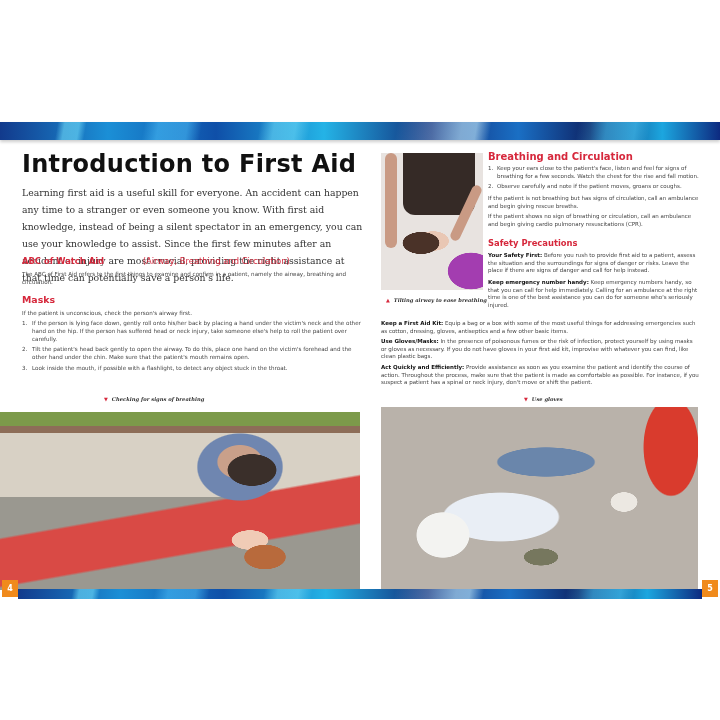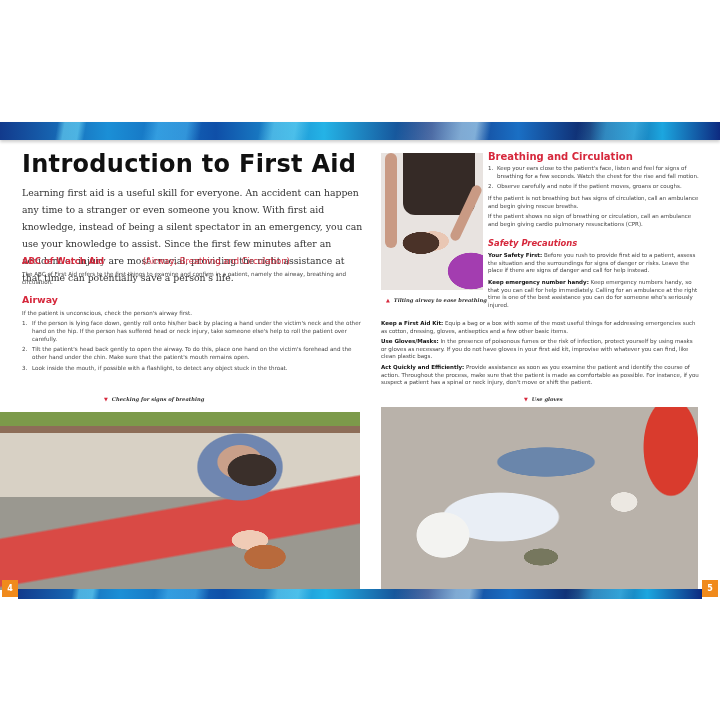--- a/index.html
+++ b/index.html
@@ -65,21 +65,21 @@
       linear-gradient(180deg, #b9b2aa 0 100%);
   }
 
   .rt-col { position: absolute; left: 488px; width: 212px; font-size: 5.5px; line-height: 7.6px; color: #444; }
   .bc-h { position: absolute; left: 488px; top: 151px; font-size: 10px; }
   .bc-list { position: absolute; left: 488px; top: 165px; width: 212px; margin: 0; padding: 0; list-style: none; font-size: 5.5px; line-height: 7.6px; color: #444; }
   .bc-list li { display: flex; margin-bottom: 2.5px; }
   .bc-list .num { width: 9px; flex: none; }
   .bc-p1 { top: 195px; }
   .bc-p2 { top: 213px; }
-  .sp-h { position: absolute; left: 488px; top: 238px; font-size: 8.4px; font-style: italic; }
+  .sp-h { position: absolute; left: 488px; top: 238px; font-size: 8.4px; }
   .sp-p1 { top: 252px; }
   .sp-p2 { top: 279px; }
   .b { font-weight: bold; color: #111; }
 
   .wide { position: absolute; left: 381px; width: 318px; font-size: 5.5px; line-height: 7.6px; color: #444; }
   .w1 { top: 320px; }
   .w2 { top: 338px; }
   .w3 { top: 364px; }
 </style>
 </head>
@@ -88,21 +88,21 @@
 <div class="banner banner-top"></div>
 
 <div class="title">Introduction to First Aid</div>
 <div class="intro">Learning first aid is a useful skill for everyone. An accident can happen any time to a stranger or even someone you know. With first aid knowledge, instead of being a silent spectator in an emergency, you can use your knowledge to assist. Since the first few minutes after an accident or injury are most crucial, providing the right assistance at that time can potentially save a person's life.</div>
 
 <div class="abc-h">
   <span class="h-red">ABC of Watch Aid</span><span class="h-light"> (Airway, Breathing and Circulation)</span>
 </div>
 <div class="abc-p">The ABC of First Aid refers to the first things to examine and confirm in a patient, namely the airway, breathing and circulation.</div>
 
-<div class="airway-h h-red">Airway</div>
+<div class="airway-h h-red">Masks</div>
 <div class="airway-p">If the patient is unconscious, check the person's airway first.</div>
 <ol class="airway-list">
   <li>
       <span class="num">1.</span>
       <span>If the person is lying face down, gently roll onto his/her back by placing a hand under the victim's neck and the other hand on the hip. If the person has suffered head or neck injury, take someone else's help to roll the patient over carefully.</span>
     </li>
   <li>
       <span class="num">2.</span>
       <span>Tilt the patient's head back gently to open the airway. To do this, place one hand on the victim's forehead and the other hand under the chin. Make sure that the patient's mouth remains open.</span>
     </li>

